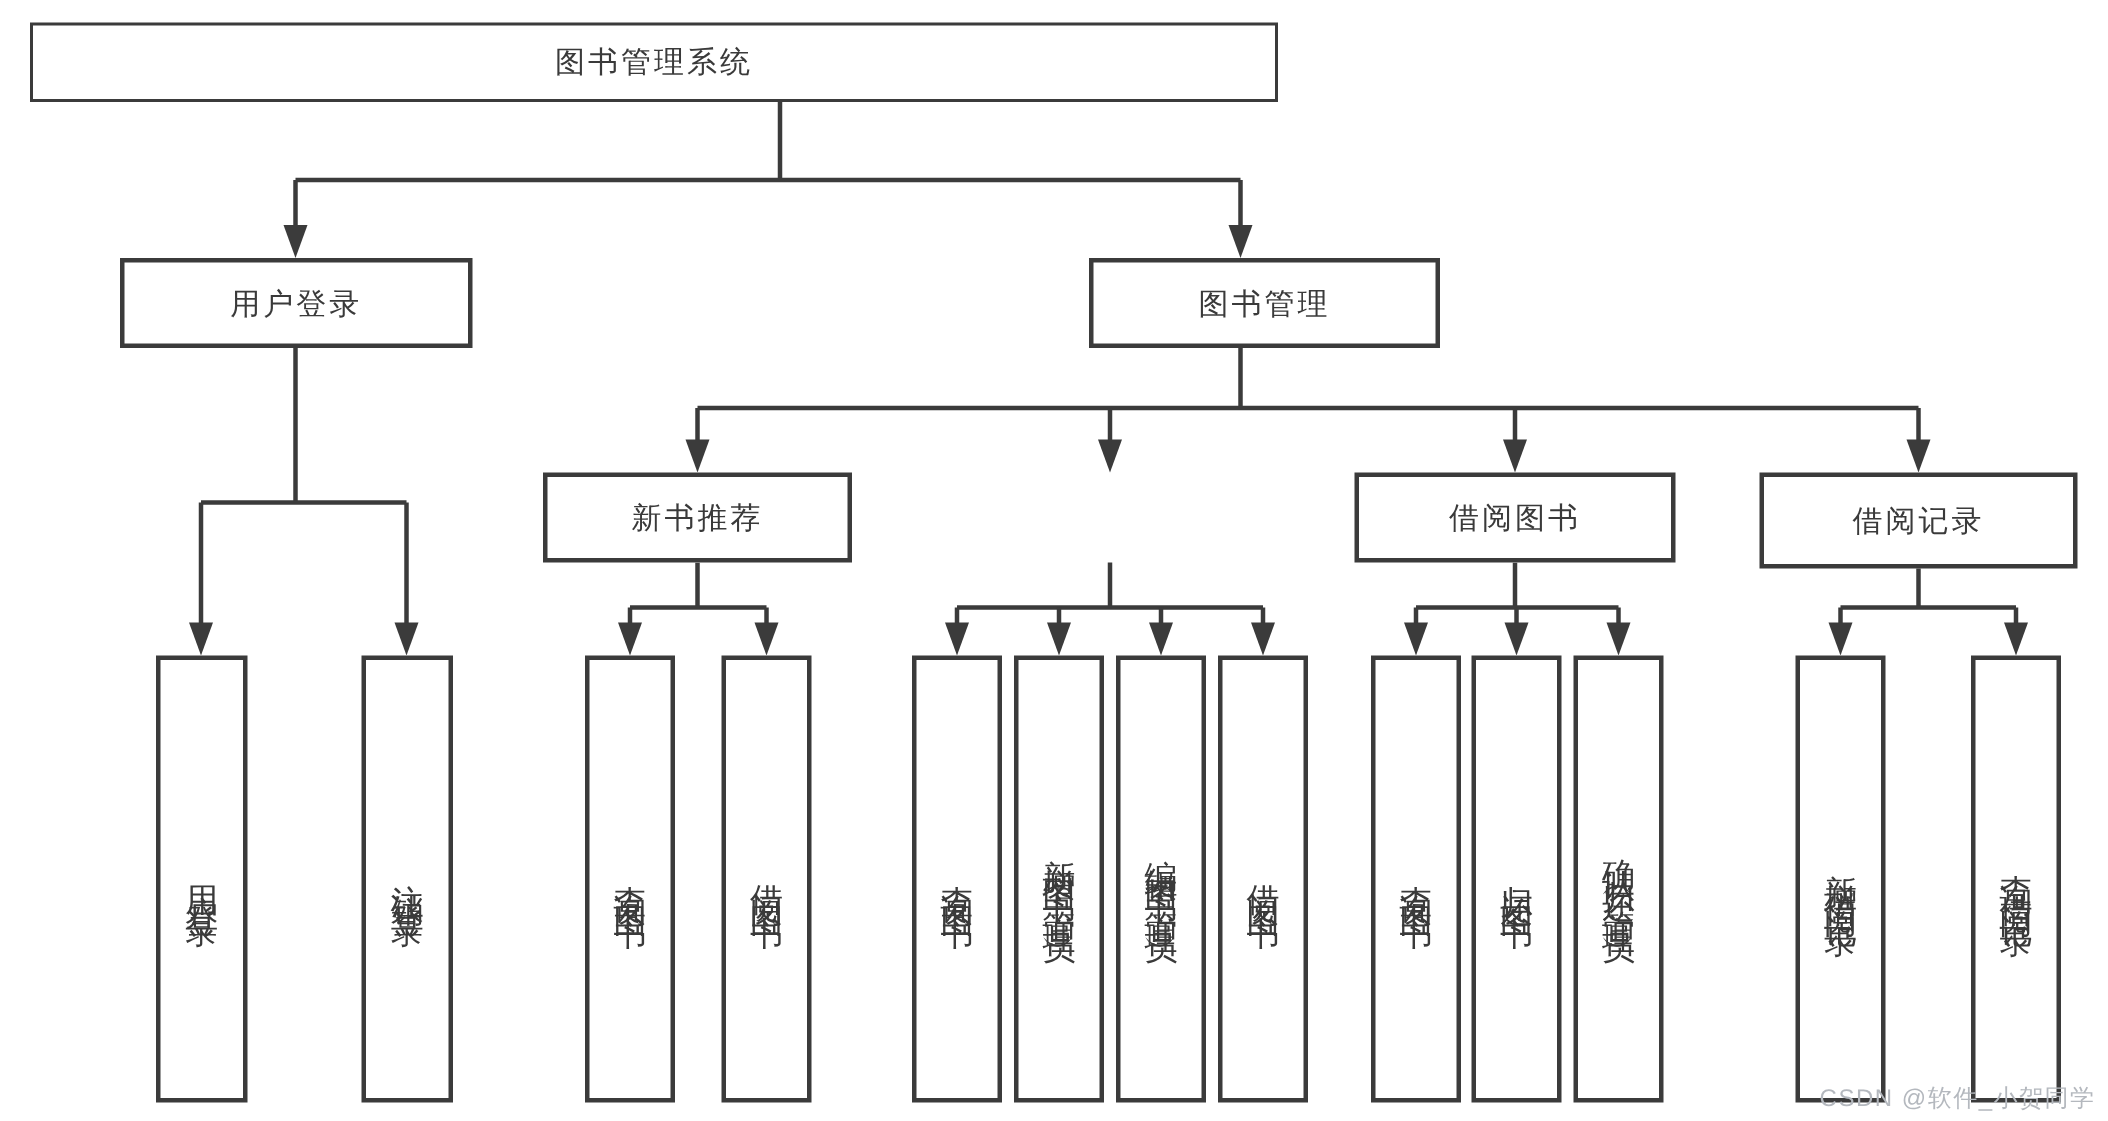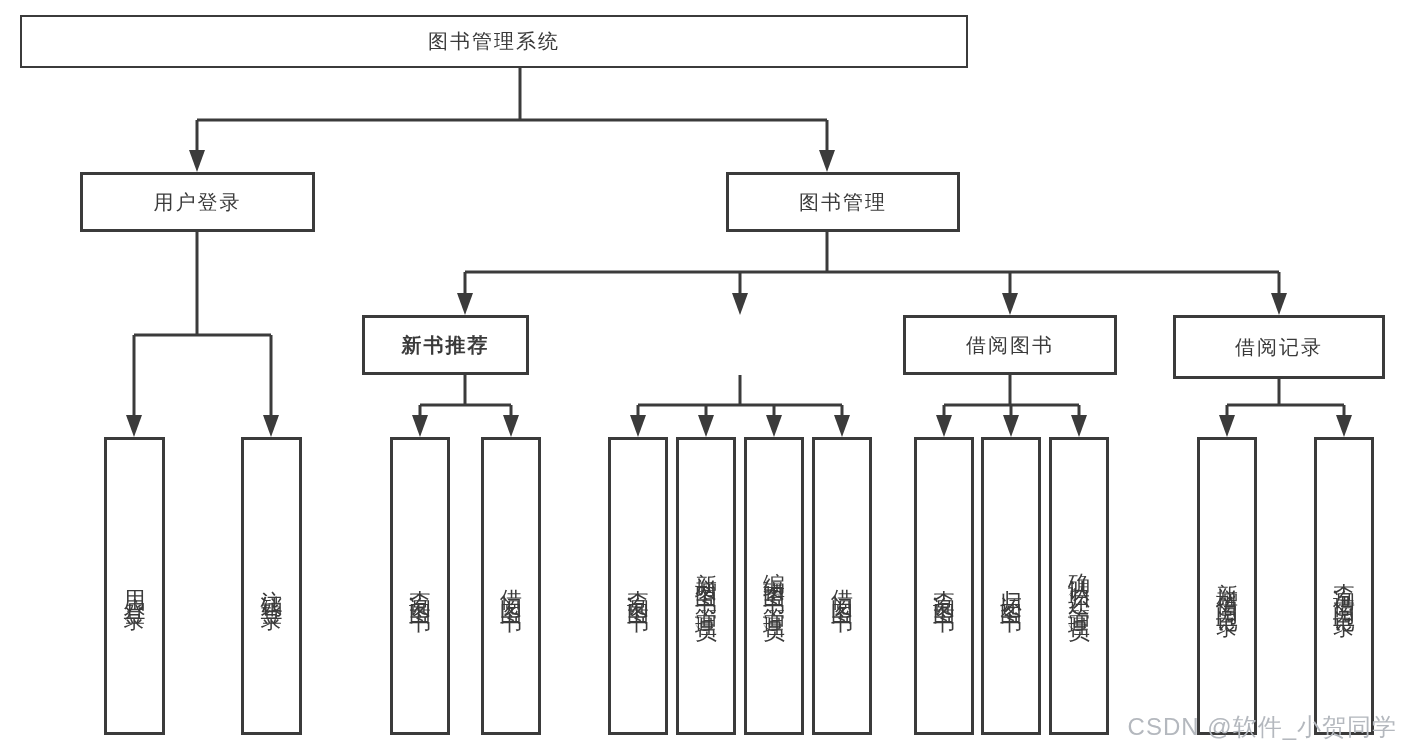--- a/index.html
+++ b/index.html
@@ -35,21 +35,21 @@
     font-size: 22px;
     letter-spacing: 7px;
     line-height: 1;
     white-space: nowrap;
   }
   .watermark {
     position: absolute;
     right: 8px;
     bottom: 4px;
     z-index: 5;
-    font-size: 24px;
+    font-size: 16px;
     color: #b4b8be;
     letter-spacing: 1px;
     white-space: nowrap;
     margin-top: 28px;
   }
 </style>
 </head>
 <body>
 
 <div id="stage">
@@ -117,32 +117,32 @@
       <polygon points="766,415 782,415 774,437"></polygon>
       <polygon points="834,415 850,415 842,437"></polygon>
       <polygon points="936,415 952,415 944,437"></polygon>
       <polygon points="1003,415 1019,415 1011,437"></polygon>
       <polygon points="1071,415 1087,415 1079,437"></polygon>
       <polygon points="1219,415 1235,415 1227,437"></polygon>
       <polygon points="1336,415 1352,415 1344,437"></polygon>
     </g>
   </svg>
 
-  <div class="box h-box root" style="left:20px; top:15px; width:948px; height:53px;">
+  <div class="box h-box root" style="left:20px; top:15px; width:832px; height:53px;">
     <span>图书管理系统</span>
   </div>
 
   <div class="box h-box" style="left:80px; top:172px; width:235px; height:60px;">
     <span>用户登录</span>
   </div>
   <div class="box h-box" style="left:710px; top:172px; width:234px; height:60px;margin-left:16px;">
     <span>图书管理</span>
   </div>
 
-  <div class="box h-box" style="left:362px; top:315px; width:167px; height:60px;font-weight:bold;">
+  <div class="box h-box" style="left:362px; top:315px; width:206px; height:60px;">
     <span>新书推荐</span>
   </div>
   <div class="box h-box" style="left:903px; top:315px; width:214px; height:60px;">
     <span>借阅图书</span>
   </div>
   <div class="box h-box" style="left:1173px; top:315px; width:212px; height:64px;">
     <span>借阅记录</span>
   </div>
 
   <div class="box v-box" style="left:104px; top:437px; width:61px; height:298px;">

